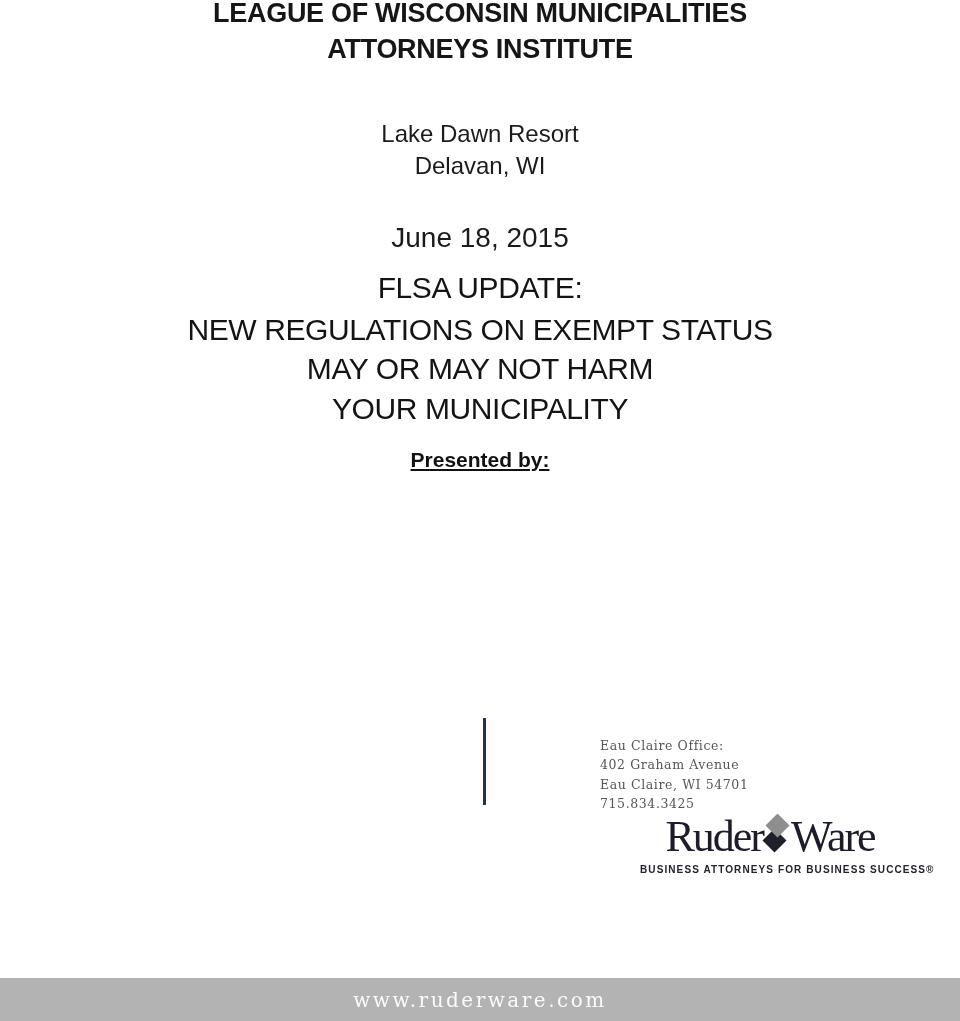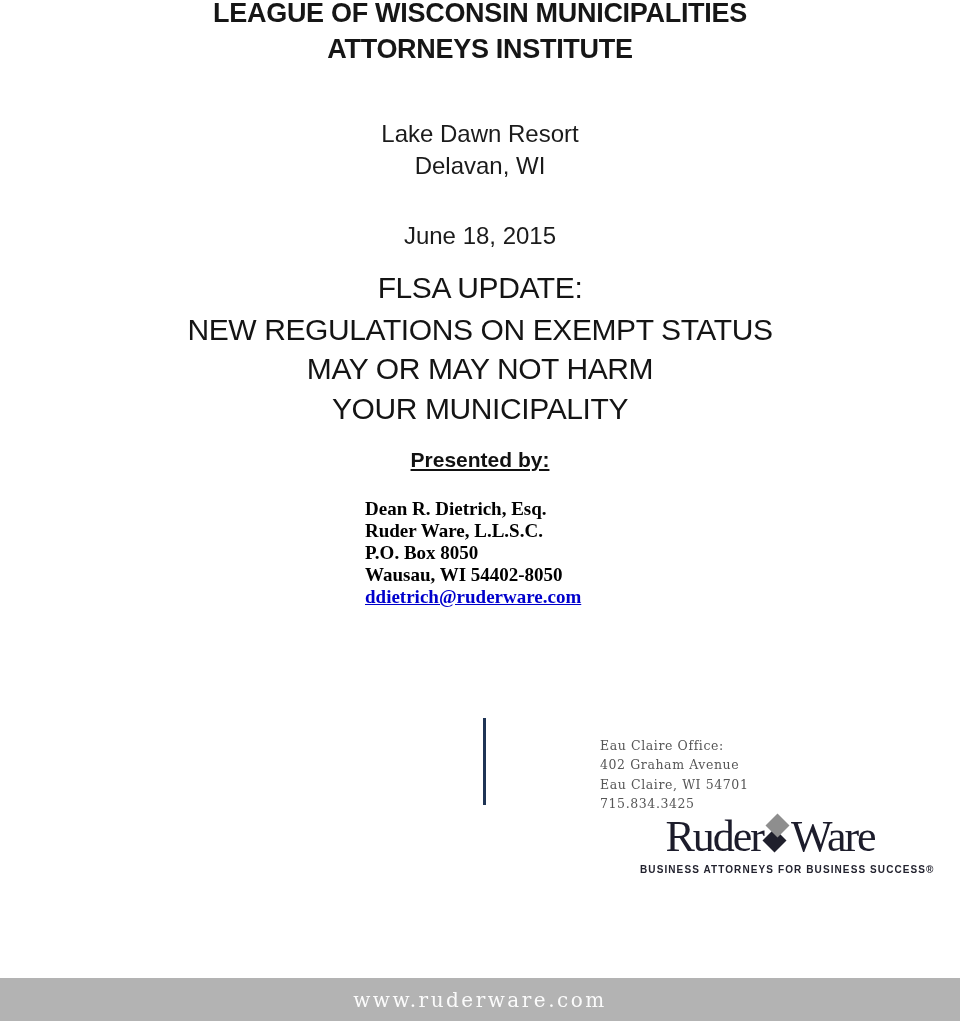--- a/index.html
+++ b/index.html
@@ -20,21 +20,21 @@
     font-size: 27px;
     letter-spacing: -0.3px;
     line-height: 30px;
   }
   .title-line1 { top: -2px; }
   .title-line2 { top: 34px; }
 
   .venue-line { font-size: 24px; line-height: 28px; color: #1b1b1b; }
   .venue-line1 { top: 120px; }
   .venue-line2 { top: 152px; }
-  .date-line   { top: 222px; font-size: 24px; color: #1b1b1b; }
+  .date-line   { top: 222px; font-size: 28px; color: #1b1b1b; }
 
   .heading-line {
     font-weight: normal;
     font-size: 30px;
     letter-spacing: -0.4px;
     line-height: 34px;
     color: #141414;
   }
   .heading-line1 { top: 271px; }
   .heading-line2 { top: 313px; }
@@ -166,27 +166,20 @@
 
   <div class="centered date-line">June 18, 2015</div>
 
   <div class="centered heading-line heading-line1">FLSA UPDATE:</div>
   <div class="centered heading-line heading-line2">NEW REGULATIONS ON EXEMPT STATUS</div>
   <div class="centered heading-line heading-line3">MAY OR MAY NOT HARM</div>
   <div class="centered presented-by">Presented by:</div>
 
   <div class="centered heading-line heading-line4">YOUR MUNICIPALITY</div>
 
-  <div class="presenter-block">
-    <div>Dean R. Dietrich, Esq.</div>
-    <div>Ruder Ware, L.L.S.C.</div>
-    <div>P.O. Box 8050</div>
-    <div>Wausau, WI 54402-8050</div>
-    <div><span class="email-link">ddietrich@ruderware.com</span></div>
-  </div>
 
 
   <div class="office-divider"></div>
 
   <div class="office-col office-eauclaire">
     <div>Eau Claire Office:</div>
     <div>402 Graham Avenue</div>
     <div>Eau Claire, WI 54701</div>
     <div>715.834.3425</div>
   </div>

